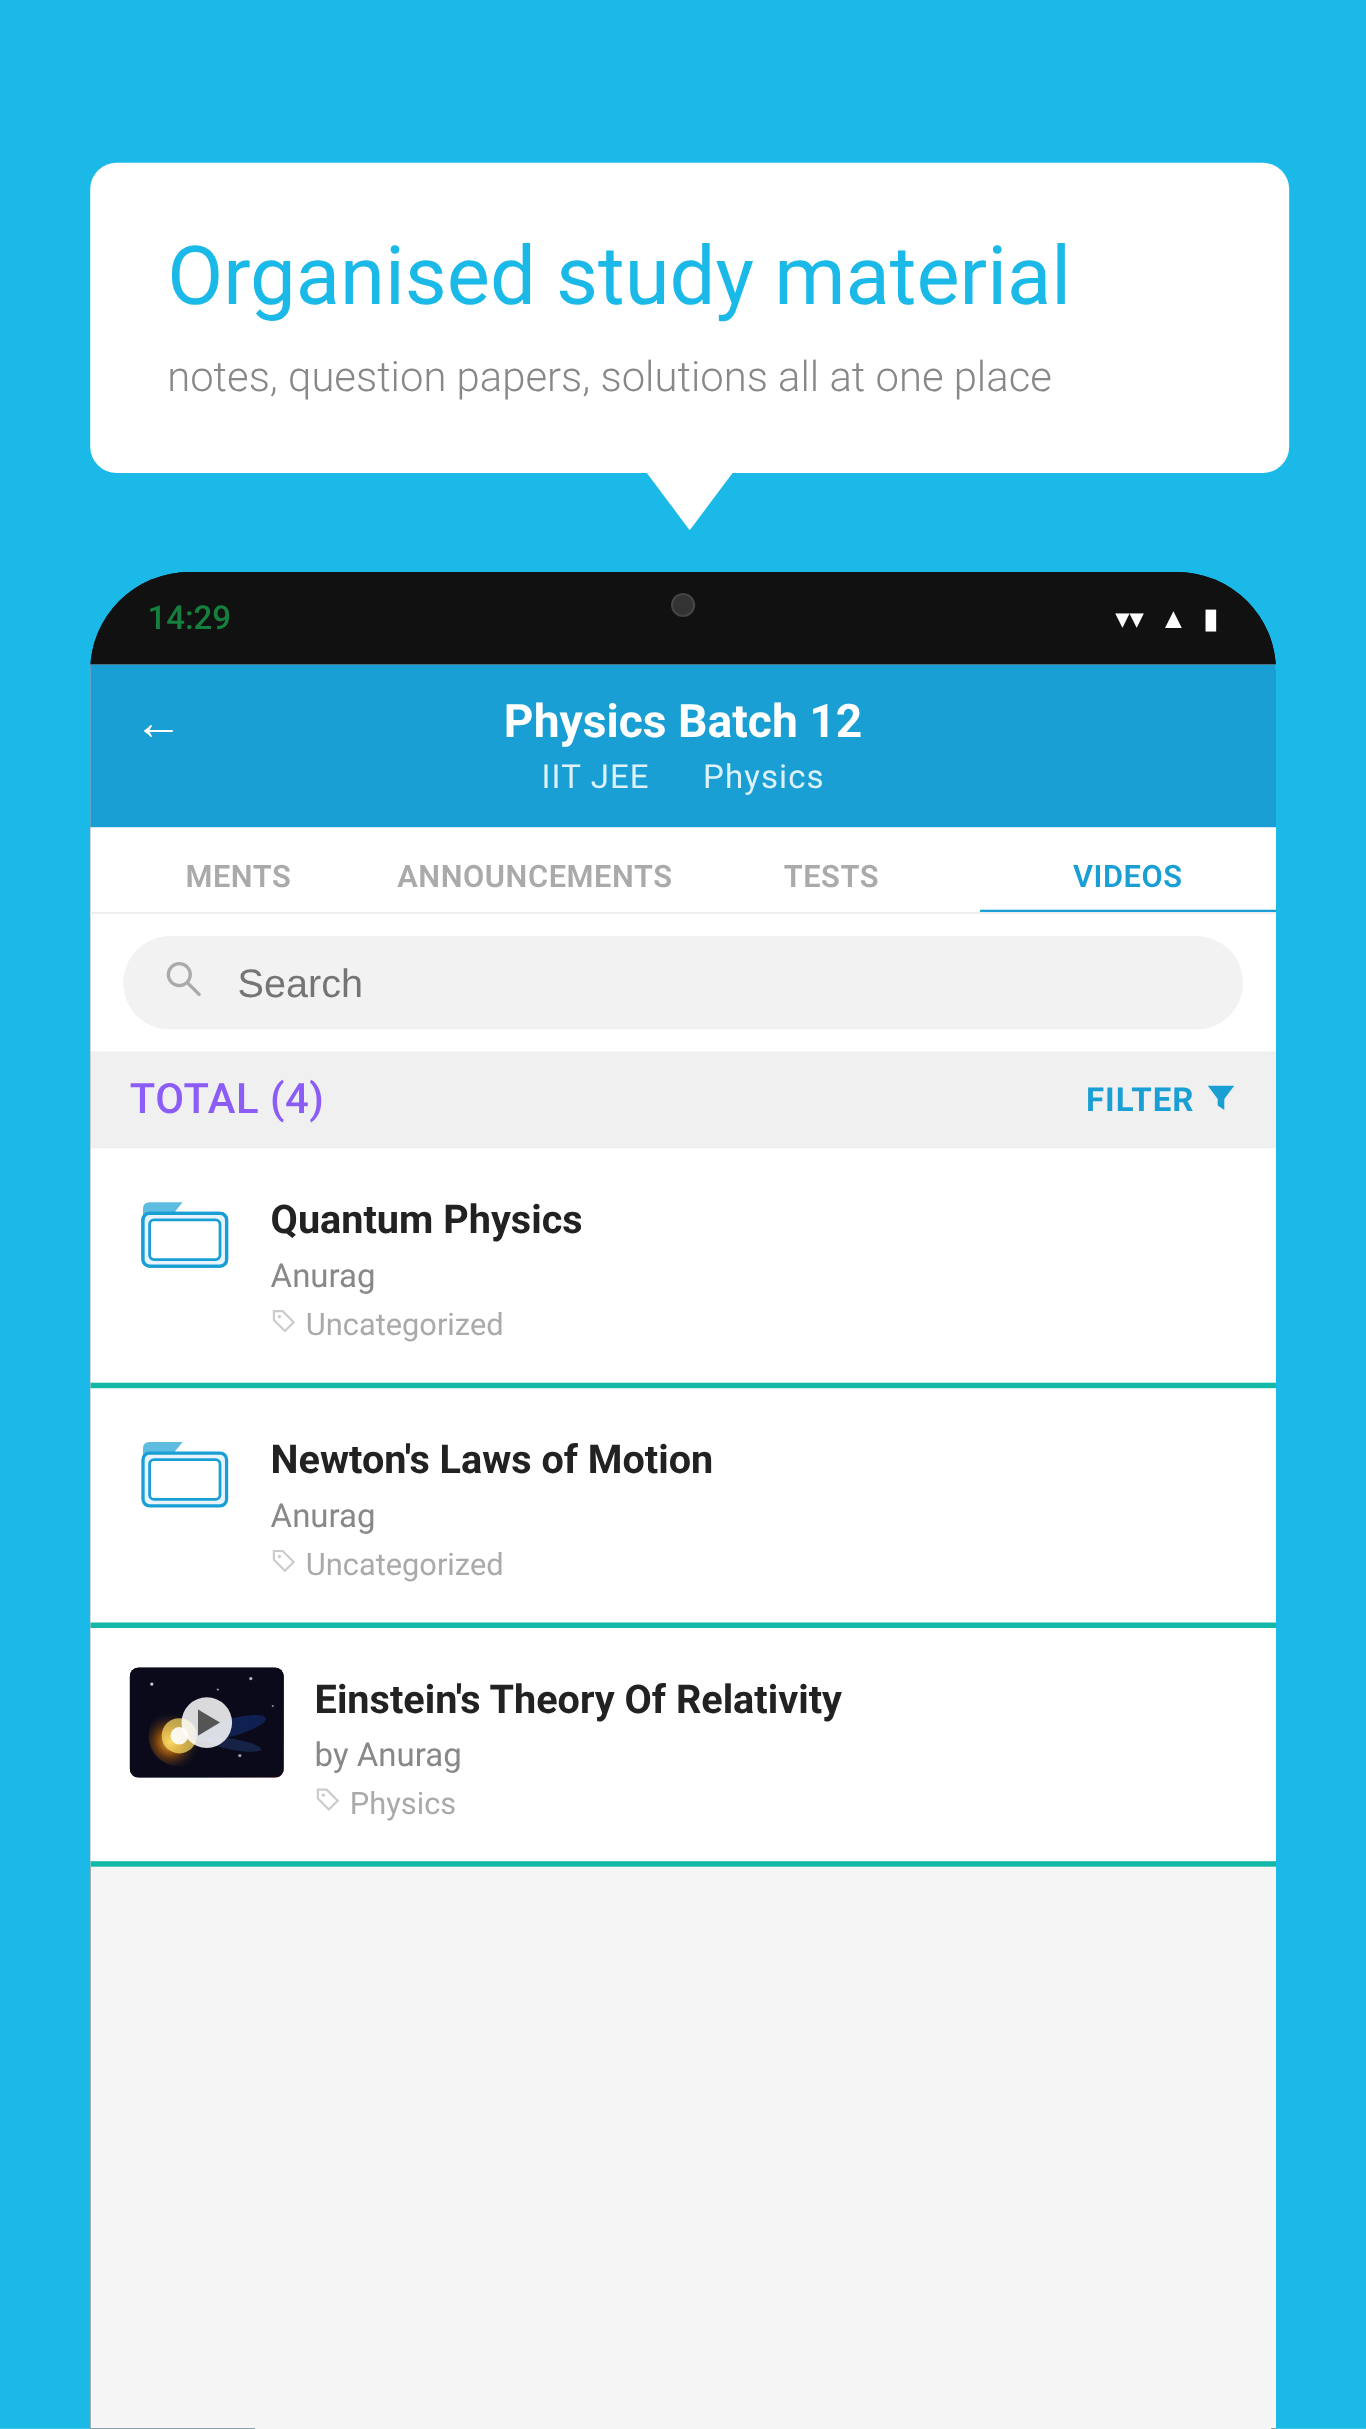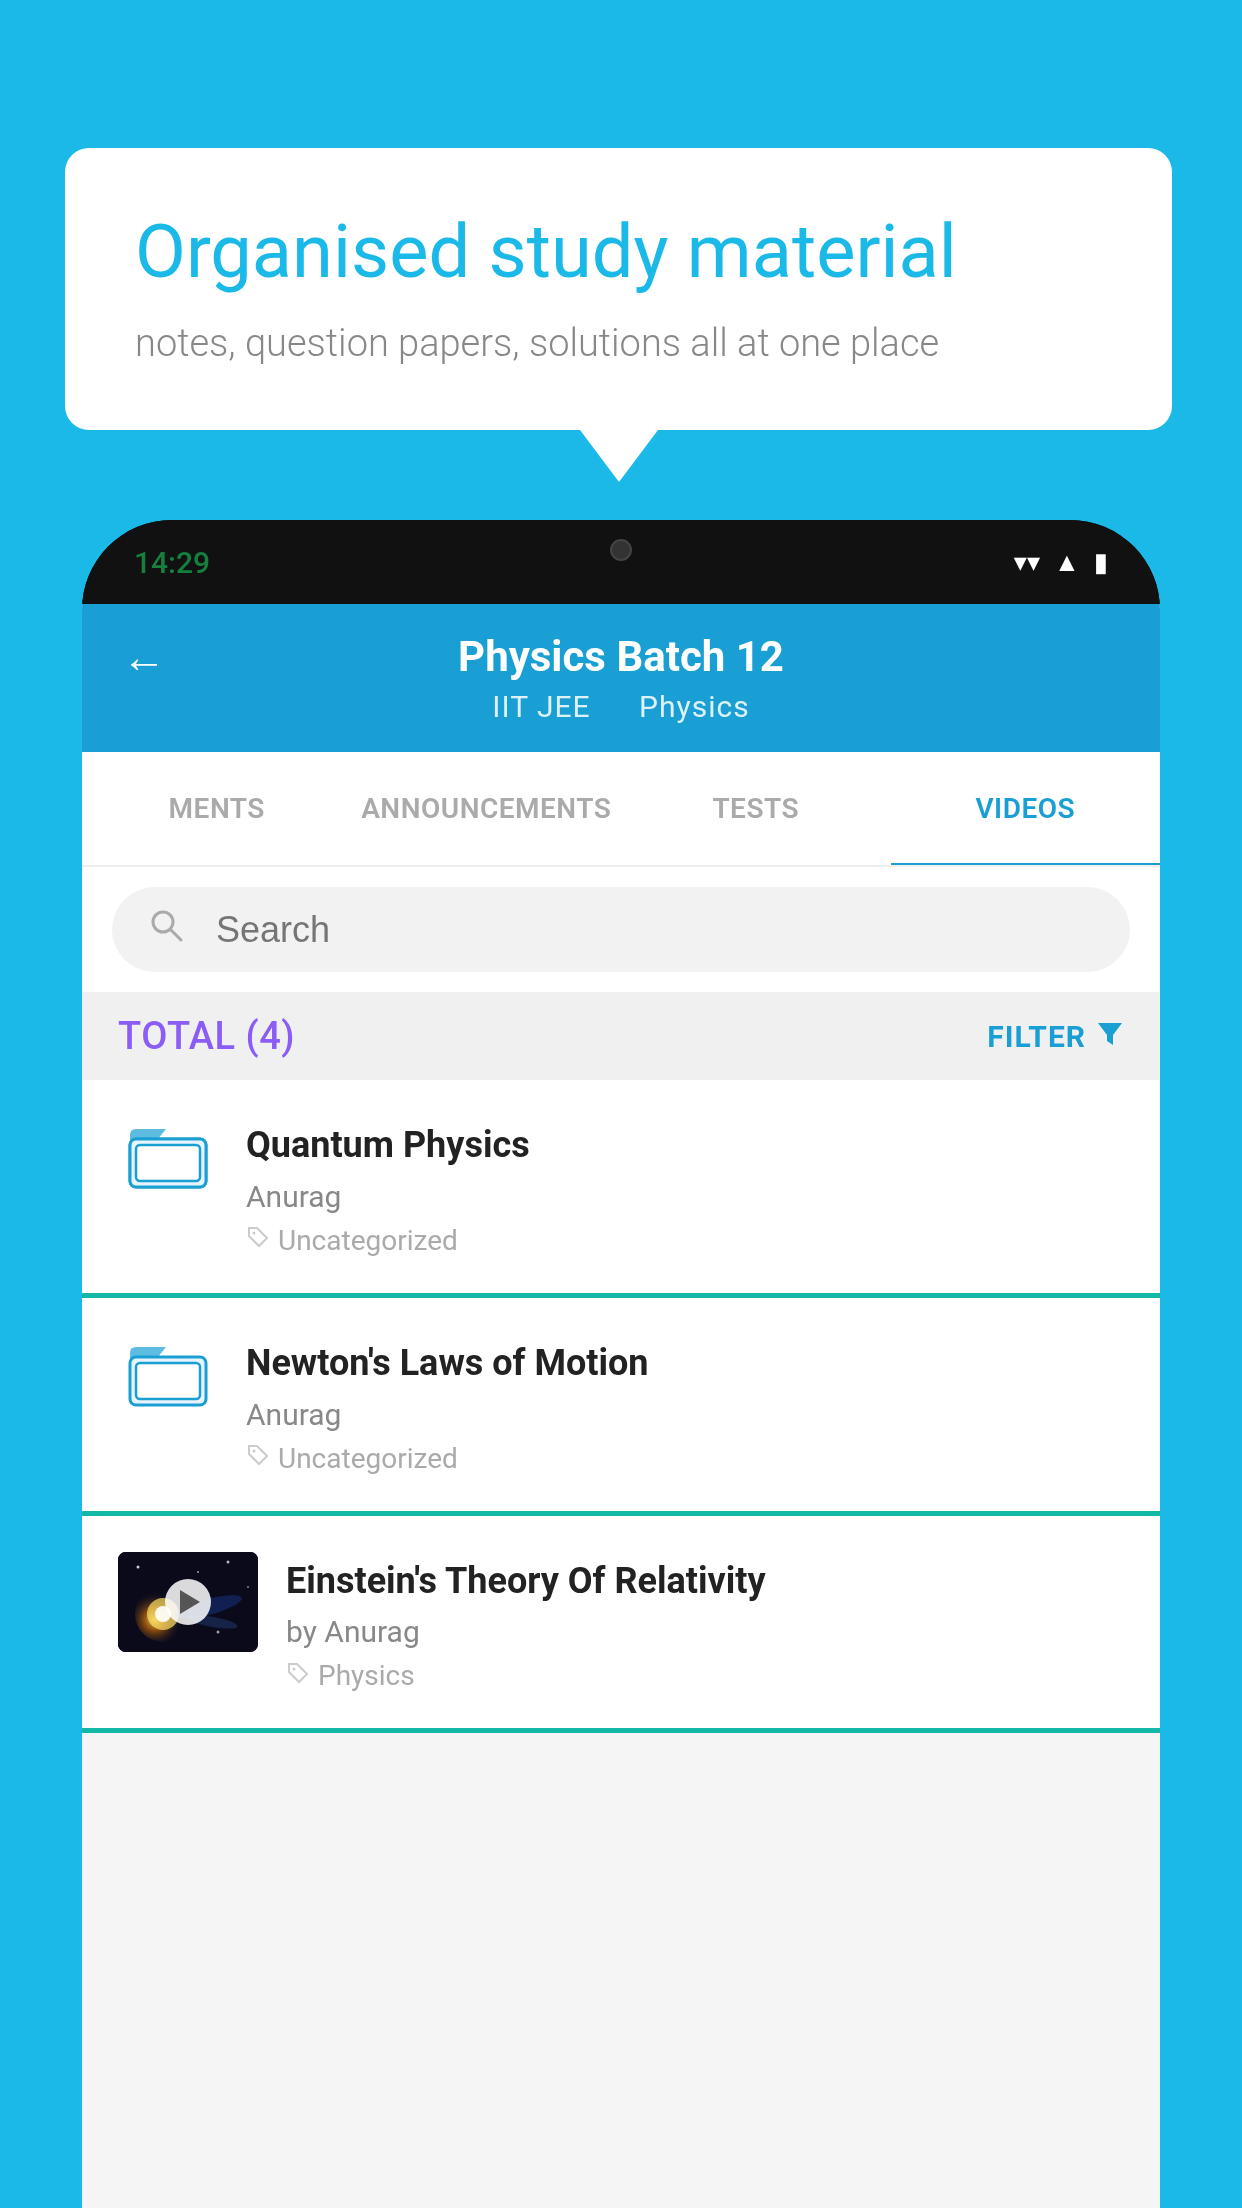--- a/index.html
+++ b/index.html
@@ -11,21 +11,21 @@
       background-color: #1ab9e8;
       font-family: -apple-system, BlinkMacSystemFont, 'Segoe UI', Roboto, sans-serif;
       overflow: hidden;
       position: relative;
     }
 
     
     .speech-bubble-wrapper {
       position: absolute;
       top: 148px;
-      left: 65px;
+      left: 82px;
       right: 70px;
     }
 
     .speech-bubble {
       background: white;
       border-radius: 24px;
       padding: 60px 70px 65px;
       position: relative;
     }
 
@@ -172,29 +172,30 @@
     
     .tabs {
       background: white;
       display: flex;
       border-bottom: 2px solid #eee;
       overflow: hidden;
     }
 
     .tab {
       flex: 1;
-      padding: 40px 8px;
+      padding: 16px 8px;
       text-align: center;
       font-size: 28px;
       font-weight: 600;
       color: #aaa;
       letter-spacing: 0.5px;
       cursor: pointer;
       white-space: nowrap;
       position: relative;
+      margin-top: 12px;
     }
 
     .tab.active {
       color: #1a9fd4;
     }
 
     .tab.active::after {
       content: '';
       position: absolute;
       bottom: -2px;

